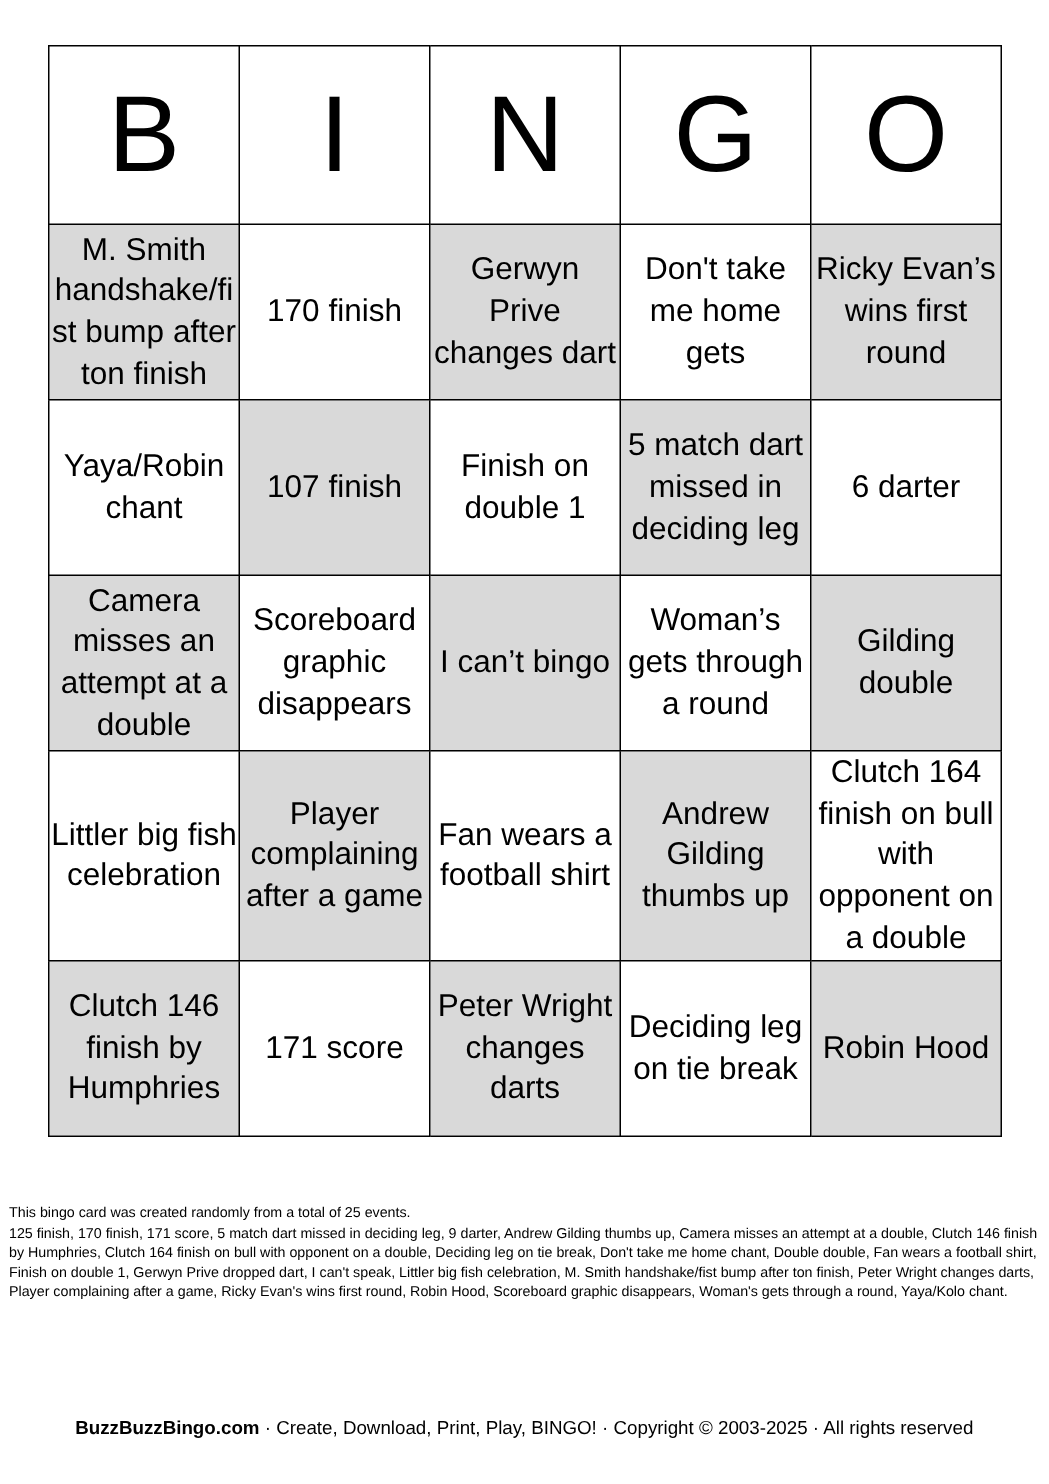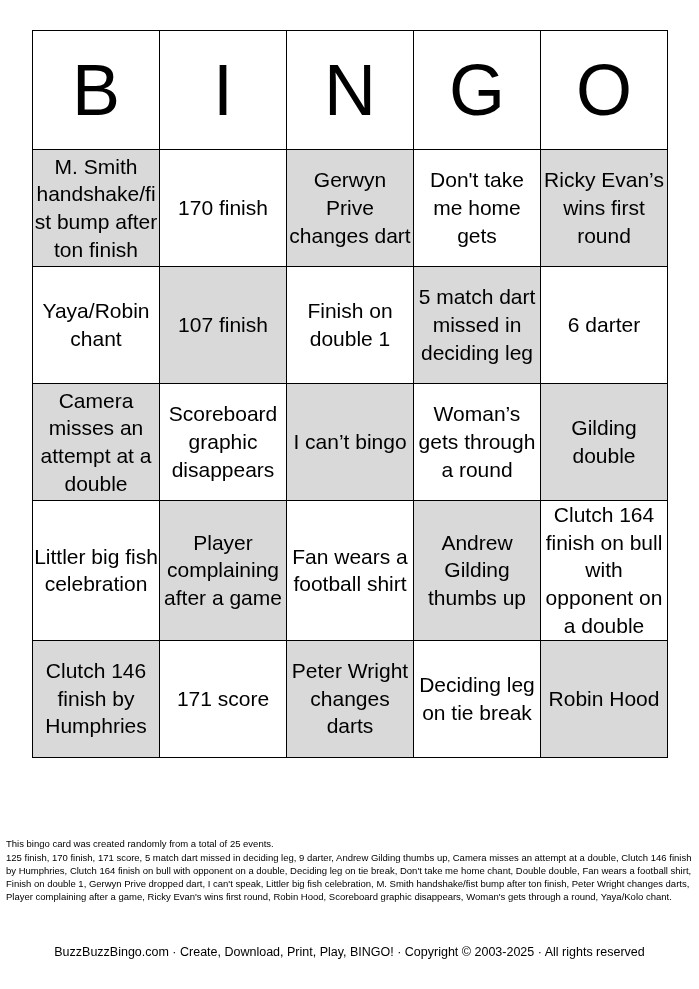--- a/index.html
+++ b/index.html
@@ -51,40 +51,40 @@
   }
   .cell.shaded {
     background: #d9d9d9;
   }
   .cell.plain {
     background: #ffffff;
   }
   .footnote {
     position: absolute;
     left: 6px;
-    top: 837px;
+    top: 802px;
     width: 686px;
     font-size: 9.5px;
     line-height: 1.38;
     color: #000000;
     text-align: left;
   }
   .footnote .intro {
     margin-bottom: 1px;
   }
   .footer {
     position: absolute;
     left: 0;
     top: 945px;
     width: 699px;
     text-align: center;
     font-size: 12.5px;
   }
   .footer .brand {
-    font-weight: normal;
+    font-weight: bold;
   }
 </style>
 </head>
 <body>
 
 <div class="card">
   <table class="bingo">
     <tbody>
         <tr>
       <td class="header-cell">B</td>

